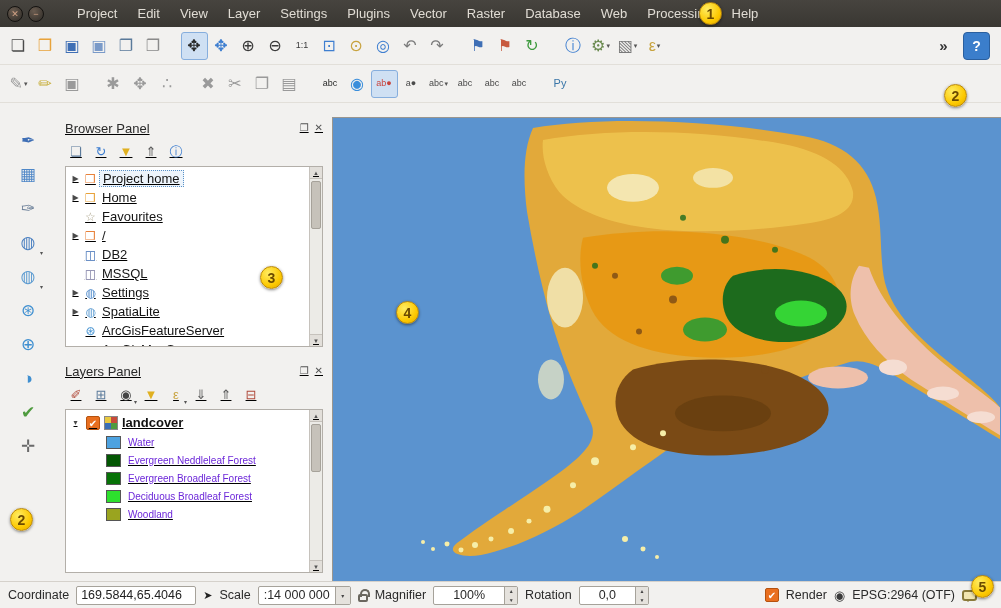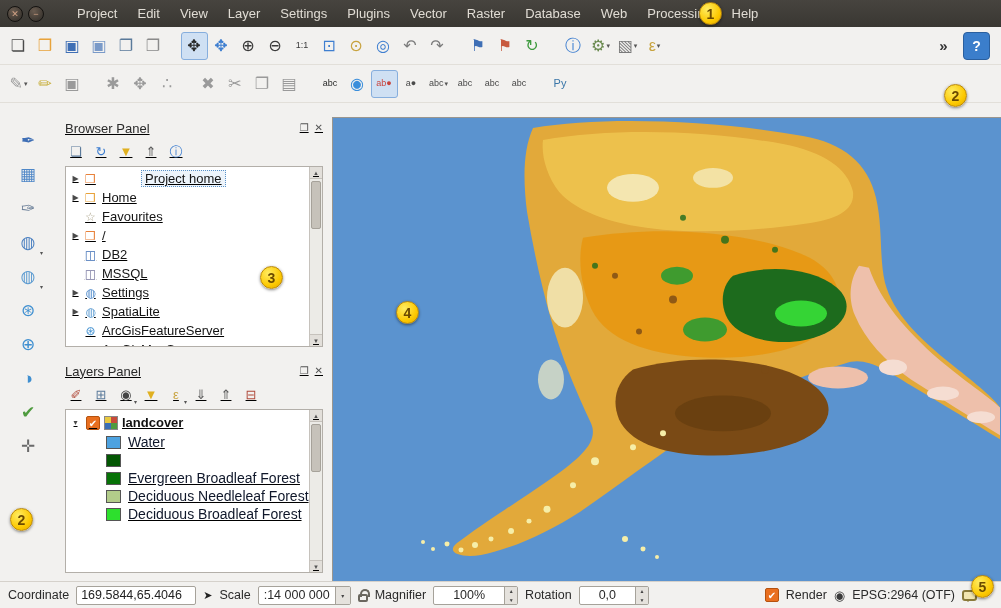--- a/index.html
+++ b/index.html
@@ -42,33 +42,33 @@
   .panel-toolbar { height:25px; display:flex; align-items:center; gap:3px; padding:0 9px; flex:none; }
   .ptbtn { width:22px; height:22px; display:inline-flex; align-items:center; justify-content:center; background:none; border:none; position:relative; flex:none; }
   .ptbtn .glyph { font-size:13px; line-height:1; }
   .ptbtn .caret { font-size:6px; color:#555; position:absolute; right:0; bottom:1px; }
   .tree-box { flex:1; margin:2px 9px 8px 9px; border:1px solid #b3afa9; background:#fff; display:flex; overflow:hidden; }
   .tree { flex:1; padding-top:2px; overflow:hidden; }
   .trow { display:flex; align-items:center; height:19px; padding-left:3px; }
   .exp { width:13px; font-size:8px; color:#4a4a4a; text-align:center; flex:none; }
   .ticon { width:17px; font-size:12px; text-align:center; flex:none; line-height:1; }
   .tlabel { font-size:13px; color:#141414; padding:0 3px; white-space:nowrap; }
-  .trow.selected .tlabel { border:1px dotted #5a92c8; background:#edf4fb;margin-left:42px; }
+  .trow.selected .tlabel { border:1px dotted #5a92c8; background:#edf4fb; }
   .scrollbar { width:13px; flex:none; background:#ecebe7; border-left:1px solid #c6c2bc; display:flex; flex-direction:column; align-items:center; }
   .sb-btn { width:12px; height:12px; font-size:6px; color:#555; text-align:center; line-height:12px; background:#e2dfda; border:none; border-bottom:1px solid #c6c2bc; flex:none; }
   .sb-btn.bottom { margin-top:auto; border-top:1px solid #c6c2bc; border-bottom:none; }
   .sb-thumb { width:10px; height:48px; margin-top:2px; background:#c6c2ba; border:1px solid #a6a29a; border-radius:2px; flex:none; }
   .layer-row { display:flex; align-items:center; height:21px; padding-left:3px; gap:4px; }
   .cb { width:14px; height:14px; background:#e96f1f; border:1px solid #b5520f; border-radius:2px; color:#fff; font-size:10px; line-height:13px; text-align:center; flex:none; }
   .raster-icon { width:14px; height:14px; flex:none; border:1px solid #888;
     background:conic-gradient(#c84a3a 0 25%, #4f9b3f 0 50%, #3b6fb5 0 75%, #e8c83f 0); }
   .layer-label { font-weight:bold; font-size:13px; color:#111; }
   .legend-row { display:flex; align-items:center; height:18px; padding-left:40px; gap:7px; }
   .swatch { width:15px; height:13px; border:1px solid #555; flex:none; }
-  .legend-label { font-size:14px; color:#0f172a; white-space:nowrap; }
+  .legend-label { font-size:10px; color:#6d28d9; white-space:nowrap; }
   
   .map { flex:1; position:relative; border-left:1px solid #9a968f; border-top:1px solid #9a968f; overflow:hidden; }
   .map svg { display:block; width:100%; height:100%; }
   
   .statusbar { height:27px; display:flex; align-items:center; gap:7px; padding:0 8px; background:#f2f1ef; border-top:1px solid #d5d1cb; font-size:12.5px; color:#2a2a2a; }
   .sb-label { flex:none; white-space:nowrap; }
   .sb-input { height:19px; width:120px; border:1px solid #a6a29a; border-radius:2px; background:#fff; padding:0 4px; font-size:12.5px; font-family:inherit; color:#222; }
   .combo { display:flex; align-items:center; height:19px; border:1px solid #a6a29a; border-radius:2px; background:#fff; overflow:hidden; }
   .combo .val { padding:8px 5px; min-width:74px; }
   .combo .dd { width:15px; align-self:stretch; background:#e5e2dd; border-left:1px solid #a6a29a; font-size:6px; color:#444; display:flex; align-items:center; justify-content:center; }
@@ -475,32 +475,33 @@
             <span class="raster-icon"></span>
             <span class="layer-label">landcover</span>
           </div>
           <div>
             <div class="legend-row">
                 <span class="swatch" style="background: rgb(77, 162, 224);"></span>
                 <span class="legend-label">Water</span>
               </div>
               <div class="legend-row">
                 <span class="swatch" style="background: rgb(3, 87, 3);"></span>
+                <span class="legend-label">Evergreen Neddleleaf Forest</span>
               </div>
               <div class="legend-row">
                 <span class="swatch" style="background: rgb(7, 114, 7);"></span>
                 <span class="legend-label">Evergreen Broadleaf Forest</span>
               </div>
               <div class="legend-row">
-                <span class="swatch" style="background: rgb(178, 204, 138);"></span>
-                <span class="legend-label">Deciduous Needleleaf Forest</span>
+                <span class="swatch" style="background: rgb(45, 224, 45);"></span>
+                <span class="legend-label">Deciduous Broadleaf Forest</span>
               </div>
               <div class="legend-row">
-                <span class="swatch" style="background: rgb(45, 224, 45);"></span>
-                <span class="legend-label">Deciduous Broadleaf Forest</span>
+                <span class="swatch" style="background: rgb(154, 164, 31);"></span>
+                <span class="legend-label">Woodland</span>
               </div>
           </div>
         </div>
         <div class="scrollbar">
           <button class="sb-btn">▲</button>
           <div class="sb-thumb"></div>
           <button class="sb-btn bottom">▼</button>
         </div>
       </div>
     </div>

